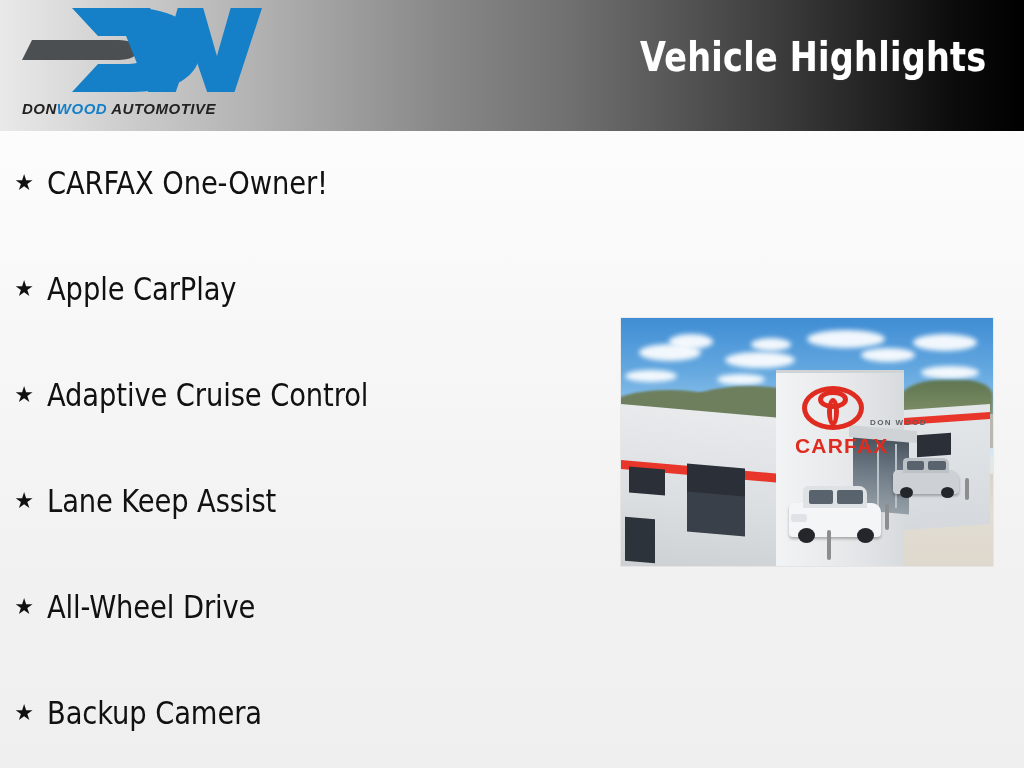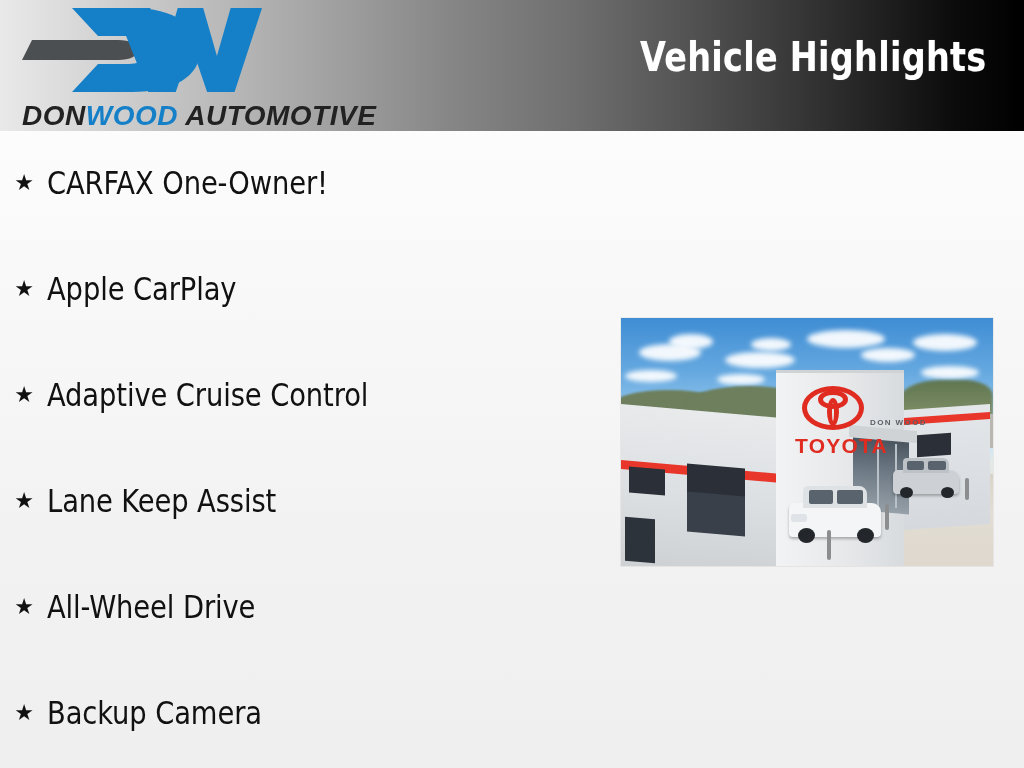--- a/index.html
+++ b/index.html
@@ -32,21 +32,21 @@
   }
   .logo-mark {
     position:absolute; left:0; top:0;
     width:248px; height:92px;
   }
   .logo-word {
     position:absolute; left:8px; top:96px;
     width:244px; height:26px;
     font-style:italic;
     font-weight:bold;
-    font-size:28px;
+    font-size:15px;
     letter-spacing:0.5px;
     white-space:nowrap;
     font-family:"Liberation Sans", sans-serif;
   }
   .logo-word .seg-dark { color:#222222; }
   .logo-word .seg-blue { color:#1580c8; }
 
   
   .header-title {
     position:absolute;
@@ -364,21 +364,21 @@
     <div class="glass"></div>
     <div style="position:absolute; left:256px;top:124px;width:2px;height:66px;background:#b9c1c8;transform:skewY(5deg);"></div>
     <div style="position:absolute; left:274px;top:126px;width:2px;height:64px;background:#b9c1c8;transform:skewY(5deg);"></div>
     <div class="awning" style="left:296px; top:116px; width:34px; height:22px; transform:skewY(-4deg);"></div>
 
     <div class="toyota-emblem">
       <div class="ring-outer"></div>
       <div class="ring-mid"></div>
       <div class="ring-vert"></div>
     </div>
-    <div class="toyota-text">TOYOTA</div>
+    <div class="toyota-text">CARFAX</div>
     <div class="donwood-text">DON WOOD</div>
 
     <div class="suv" style="left:168px; top:185px; width:92px; height:34px;"></div>
     <div class="suv-cab" style="left:182px; top:168px; width:64px; height:22px; border-radius:5px 8px 0 0;"></div>
     <div class="suv-win" style="left:188px; top:172px; width:24px; height:14px;"></div>
     <div class="suv-win" style="left:216px; top:172px; width:26px; height:14px;"></div>
     <div class="wheel" style="left:177px; top:210px; width:17px; height:15px;"></div>
     <div class="wheel" style="left:236px; top:210px; width:17px; height:15px;"></div>
     <div style="position:absolute; left:170px; top:196px; width:16px; height:8px; background:#dfe3e7; border-radius:3px;"></div>
 

